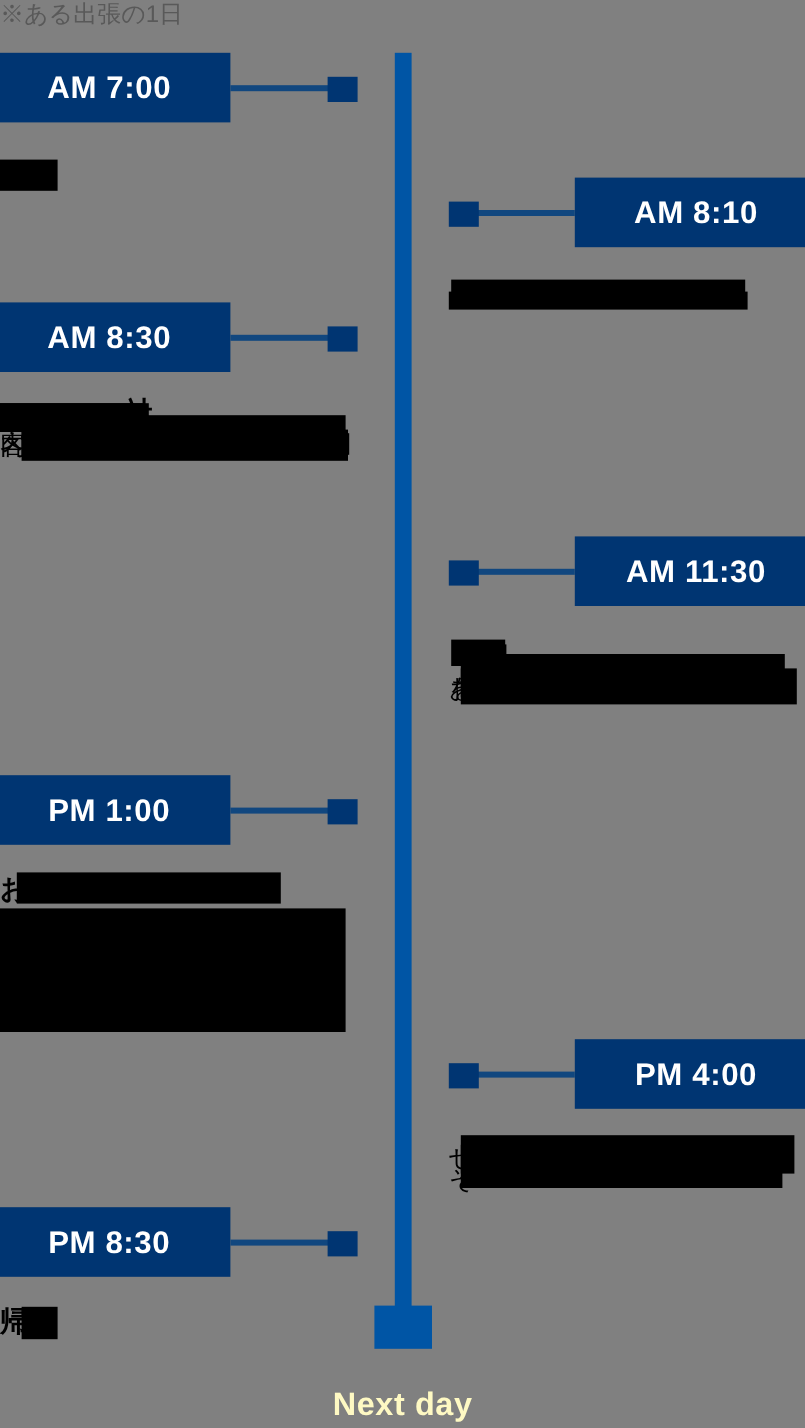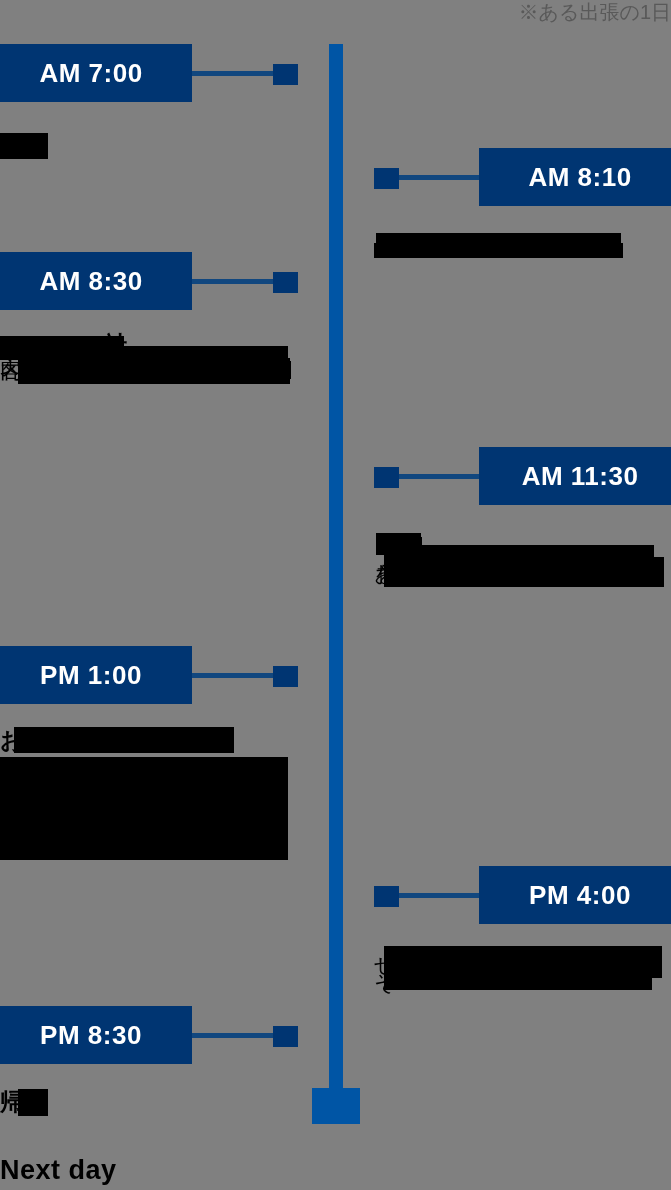--- a/index.html
+++ b/index.html
@@ -20,21 +20,21 @@
     width: 671px;
     height: 1190px;
   }
 
   
   .caption {
     position: absolute;
     left: 0;
     top: -1px;
     width: 671px;
-    text-align: right;
+    text-align: left;
     font-size: 20px;
     line-height: 26px;
     color: #595959;
     letter-spacing: 0px;
     white-space: nowrap;
   }
 
   
   .spine {
     position: absolute;
@@ -50,24 +50,24 @@
     top: 1088px;
     width: 48px;
     height: 36px;
     background: #0055a5;
   }
   .next-day {
     position: absolute;
     left: 0;
     top: 1155px;
     width: 671px;
-    text-align: left;
+    text-align: center;
     font-size: 27px;
     font-weight: bold;
-    color: #000000;
+    color: #fef9c3;
     letter-spacing: 0.5px;
   }
 
   
   .row {
     position: absolute;
     left: 0;
     width: 671px;
   }
 

